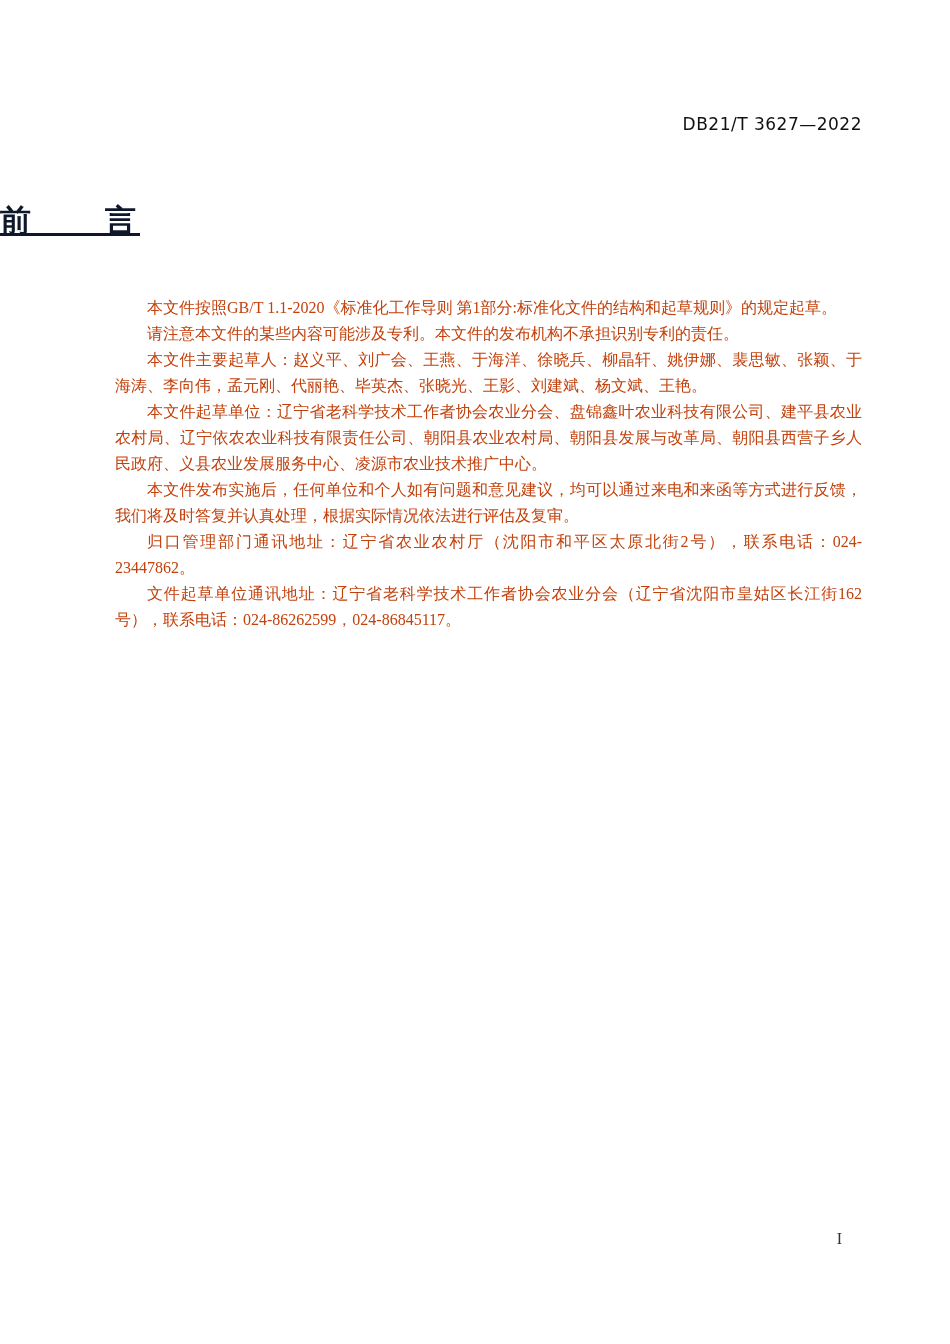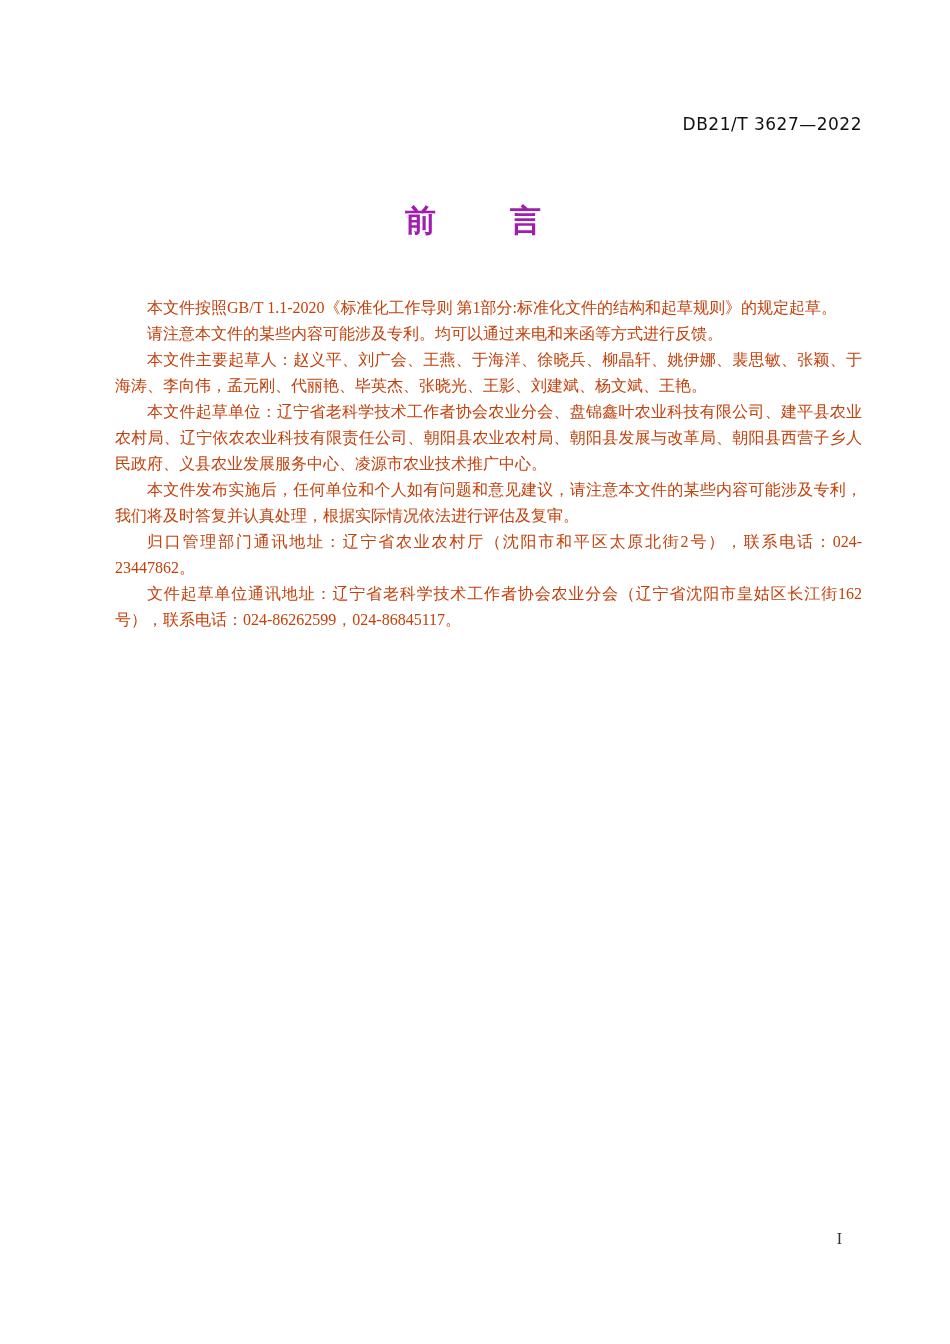--- a/index.html
+++ b/index.html
@@ -23,25 +23,26 @@
     letter-spacing: 0.5px;
     color: #111;
     font-family: "DejaVu Sans", "Liberation Sans", sans-serif;
     text-align: center;
   }
   .title {
     position: absolute;
     top: 200px;
     left: 0;
     width: 100%;
-    text-align: center;
+    text-align: left;
     font-size: 31px;
     font-weight: bold;
     letter-spacing: 4px;
-    color: #a21caf;
+    color: #0f172a;
+    text-decoration: underline;
   }
   .body-text {
     position: absolute;
     top: 295px;
     left: 115px;
     right: 88px;
     font-size: 16px;
     line-height: 26px;
     text-align: justify;
     color: #c2410c;
@@ -62,23 +63,23 @@
 <body>
 
 <div class="page">
 
   <div class="doc-number">DB21/T 3627—2022</div>
 
   <h1 class="title">前　　言</h1>
 
   <div class="body-text">
     <p>本文件按照GB/T 1.1-2020《标准化工作导则 第1部分:标准化文件的结构和起草规则》的规定起草。</p>
-    <p>请注意本文件的某些内容可能涉及专利。均可以通过来电和来函等方式进行反馈。</p>
+    <p>请注意本文件的某些内容可能涉及专利。本文件的发布机构不承担识别专利的责任。</p>
     <p>本文件主要起草人：赵义平、刘广会、王燕、于海洋、徐晓兵、柳晶轩、姚伊娜、裴思敏、张颖、于海涛、李向伟，孟元刚、代丽艳、毕英杰、张晓光、王影、刘建斌、杨文斌、王艳。</p>
     <p>本文件起草单位：辽宁省老科学技术工作者协会农业分会、盘锦鑫叶农业科技有限公司、建平县农业农村局、辽宁依农农业科技有限责任公司、朝阳县农业农村局、朝阳县发展与改革局、朝阳县西营子乡人民政府、义县农业发展服务中心、凌源市农业技术推广中心。</p>
-    <p>本文件发布实施后，任何单位和个人如有问题和意见建议，请注意本文件的某些内容可能涉及专利，我们将及时答复并认真处理，根据实际情况依法进行评估及复审。</p>
+    <p>本文件发布实施后，任何单位和个人如有问题和意见建议，均可以通过来电和来函等方式进行反馈，我们将及时答复并认真处理，根据实际情况依法进行评估及复审。</p>
     <p>归口管理部门通讯地址：辽宁省农业农村厅（沈阳市和平区太原北街2号），联系电话：024-23447862。</p>
     <p>文件起草单位通讯地址：辽宁省老科学技术工作者协会农业分会（辽宁省沈阳市皇姑区长江街162号），联系电话：024-86262599，024-86845117。</p>
   </div>
 
   <div class="page-number">I</div>
 
 </div>
 
 </body></html>

